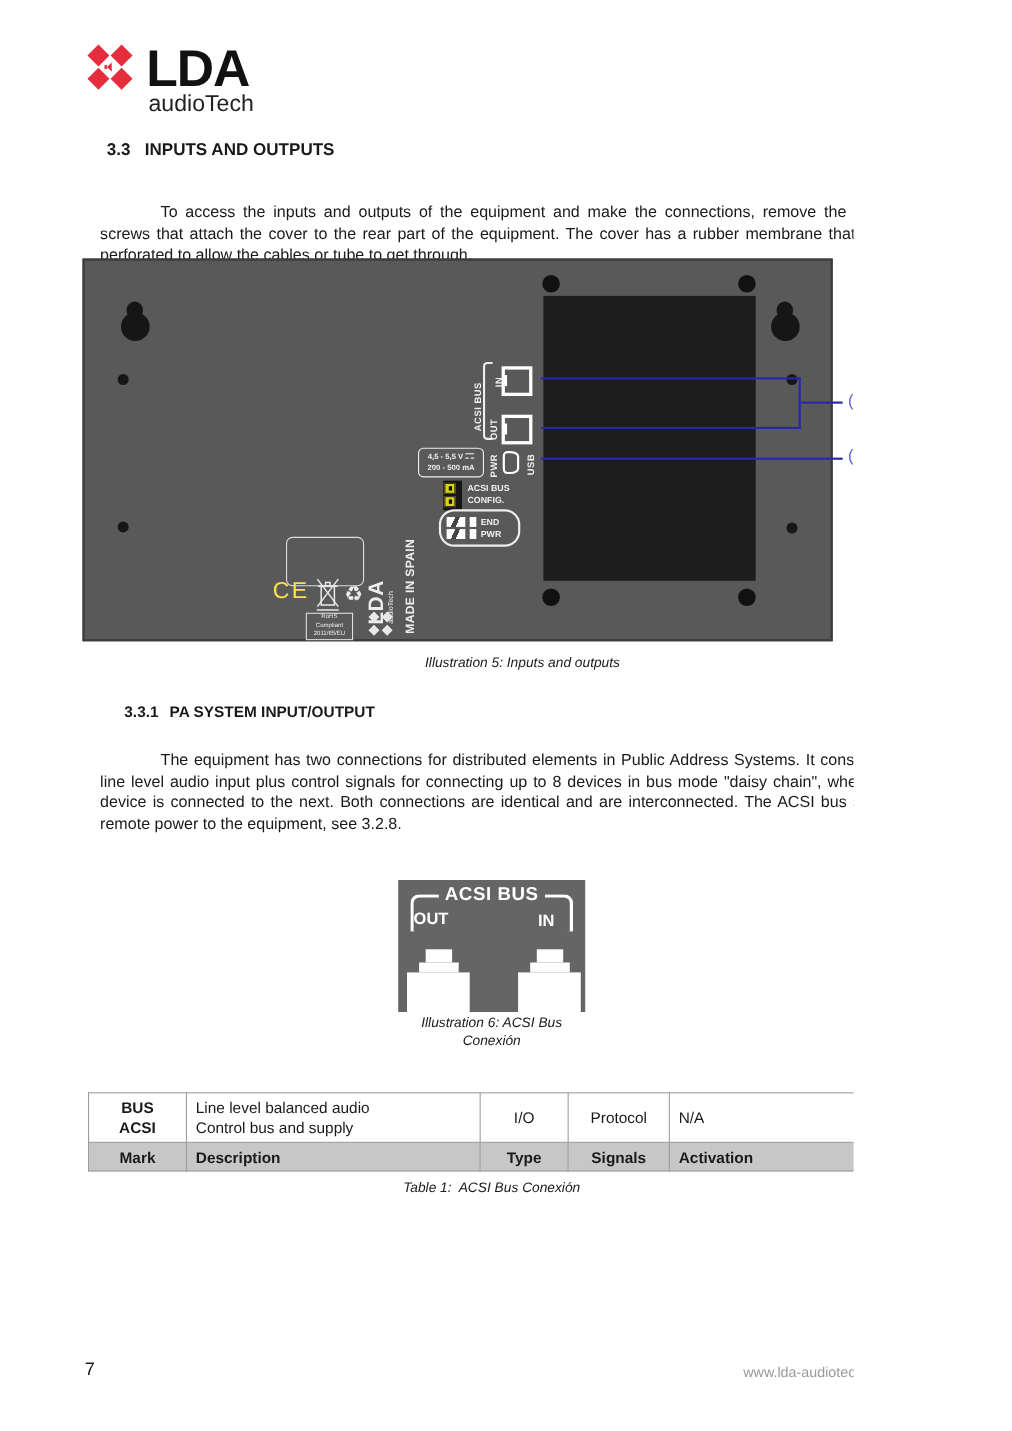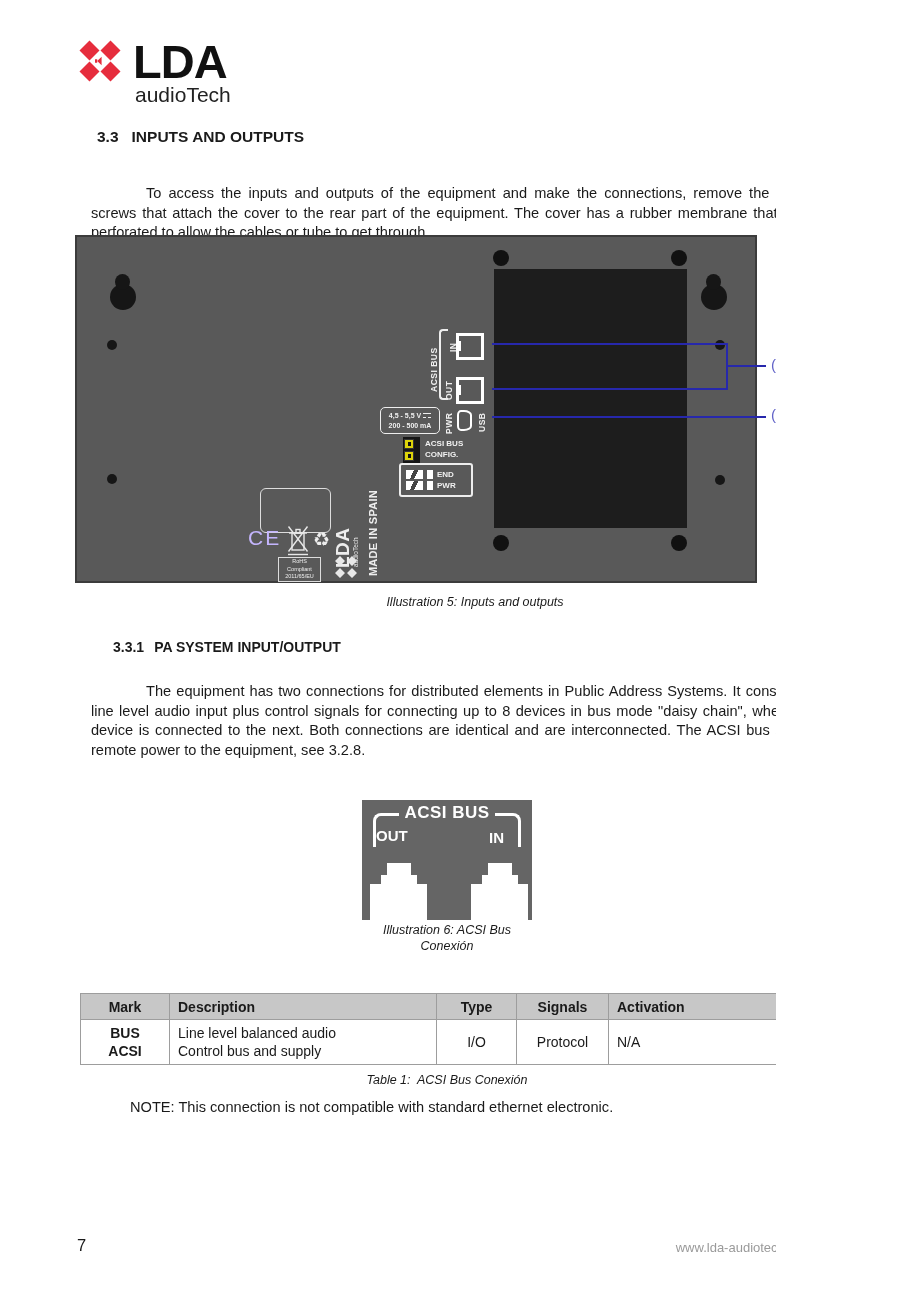--- a/index.html
+++ b/index.html
@@ -37,28 +37,28 @@
   .voltbox{position:absolute;left:303px;top:170px;width:60px;height:27px;border:1.5px solid #eee;
            border-radius:5px;color:#f0f0f0;font-size:7px;font-weight:bold;line-height:10px;
            display:flex;flex-direction:column;align-items:center;justify-content:center;}
   .dcsym{display:inline-block;width:8px;height:5px;border-top:1.5px solid #eee;border-bottom:1.5px dashed #eee;margin-left:2px;}
   .usbport{position:absolute;left:380px;top:173px;width:15px;height:21px;border:2px solid #fff;
            border-radius:4px 8px 8px 4px/5px;}
   .jumpers{position:absolute;left:326px;top:200px;width:17px;height:27px;background:#151515;}
   .jumper{position:absolute;left:1px;width:10px;height:10px;background:#ddd40a;border:1px solid #333;}
   .jumper::before{content:'';position:absolute;left:3px;top:2px;width:3px;height:4px;background:#111;}
   .configlbl{position:absolute;left:348px;top:201px;color:#f0f0f0;font-size:8px;font-weight:bold;line-height:11px;}
-  .swbox{position:absolute;left:322px;top:226px;width:74px;height:34px;border:2px solid #eee;border-radius:3px;
+  .swbox{position:absolute;left:322px;top:226px;width:74px;height:34px;border:2px solid #eee;border-radius:14px;
          display:flex;flex-direction:column;justify-content:space-evenly;padding:2px 5px;}
   .swrow{display:flex;align-items:center;gap:4px;}
   .swglyph{width:17px;height:9px;background:linear-gradient(115deg,#fff 38%,#444 38%,#444 58%,#fff 58%);}
   .swnub{width:6px;height:9px;background:#fff;}
   .swlbl{color:#f0f0f0;font-size:8px;font-weight:bold;}
   .labelrect{position:absolute;left:183px;top:251px;width:71px;height:45px;border:1.5px solid #ddd;border-radius:6px;}
-  .cemark{position:absolute;left:171px;top:289px;color:#c4b5fd;font-size:21px;letter-spacing:2px;}
+  .cemark{position:absolute;left:171px;top:289px;color:#fde047;font-size:21px;letter-spacing:2px;}
   .recycle{position:absolute;left:236px;top:291px;color:#ededed;font-size:19px;}
   .rohsbox{position:absolute;left:201px;top:320px;width:43px;height:25px;border:1px solid #ddd;
            color:#ededed;font-size:5.5px;line-height:7.5px;text-align:center;display:flex;
            flex-direction:column;justify-content:center;}
   .ldavert{position:absolute;left:237px;top:279px;width:72px;height:32px;transform:rotate(-90deg);
            display:flex;flex-direction:column;align-items:flex-start;color:#ededed;}
   .ldavert .big{font-size:19px;font-weight:900;line-height:18px;letter-spacing:0.5px;}
   .ldavert .small{font-size:6.5px;line-height:7px;margin-left:1px;}
   .madein{position:absolute;left:247px;top:289px;width:100px;height:14px;transform:rotate(-90deg);
           color:#ededed;font-size:11px;font-weight:bold;letter-spacing:0.3px;text-align:center;}
@@ -235,40 +235,39 @@
     </div>
   </div>
   <div class="caption" style="top:922px;">
     <div>Illustration 6: ACSI Bus</div>
     <div>Conexión</div>
   </div>
 
   <table class="dtable">
     <tbody>
         <tr>
-      <th class="col-mark c">Mark</th>
-      <th class="col-desc">Description</th>
-      <th class="col-type c">Type</th>
-      <th class="col-sig c">Signals</th>
-      <th>Activation</th>
-    </tr>
-    <tr>
       <td class="c" style="font-weight:bold;">
         <div>BUS</div>
         <div>ACSI</div>
       </td>
       <td>
         <div>Line level balanced audio</div>
         <div>Control bus and supply</div>
       </td>
       <td class="c">I/O</td>
       <td class="c">Protocol</td>
       <td>N/A</td>
     </tr>
+    <tr>
+      <th class="col-mark c">Mark</th>
+      <th class="col-desc">Description</th>
+      <th class="col-type c">Type</th>
+      <th class="col-sig c">Signals</th>
+      <th>Activation</th>
+    </tr>
   </tbody>
     </table>
   <div class="caption tcap" style="top:1072px;">Table 1:  ACSI Bus Conexión</div>
 
-  <div class="note">NOTE: This connection is not compatible with standard ethernet electronic.</div>
   <div class="pagenum">7</div>
   <div class="weburl">www.lda-audiotech.com</div>
 
 </div>
 
 </body></html>

